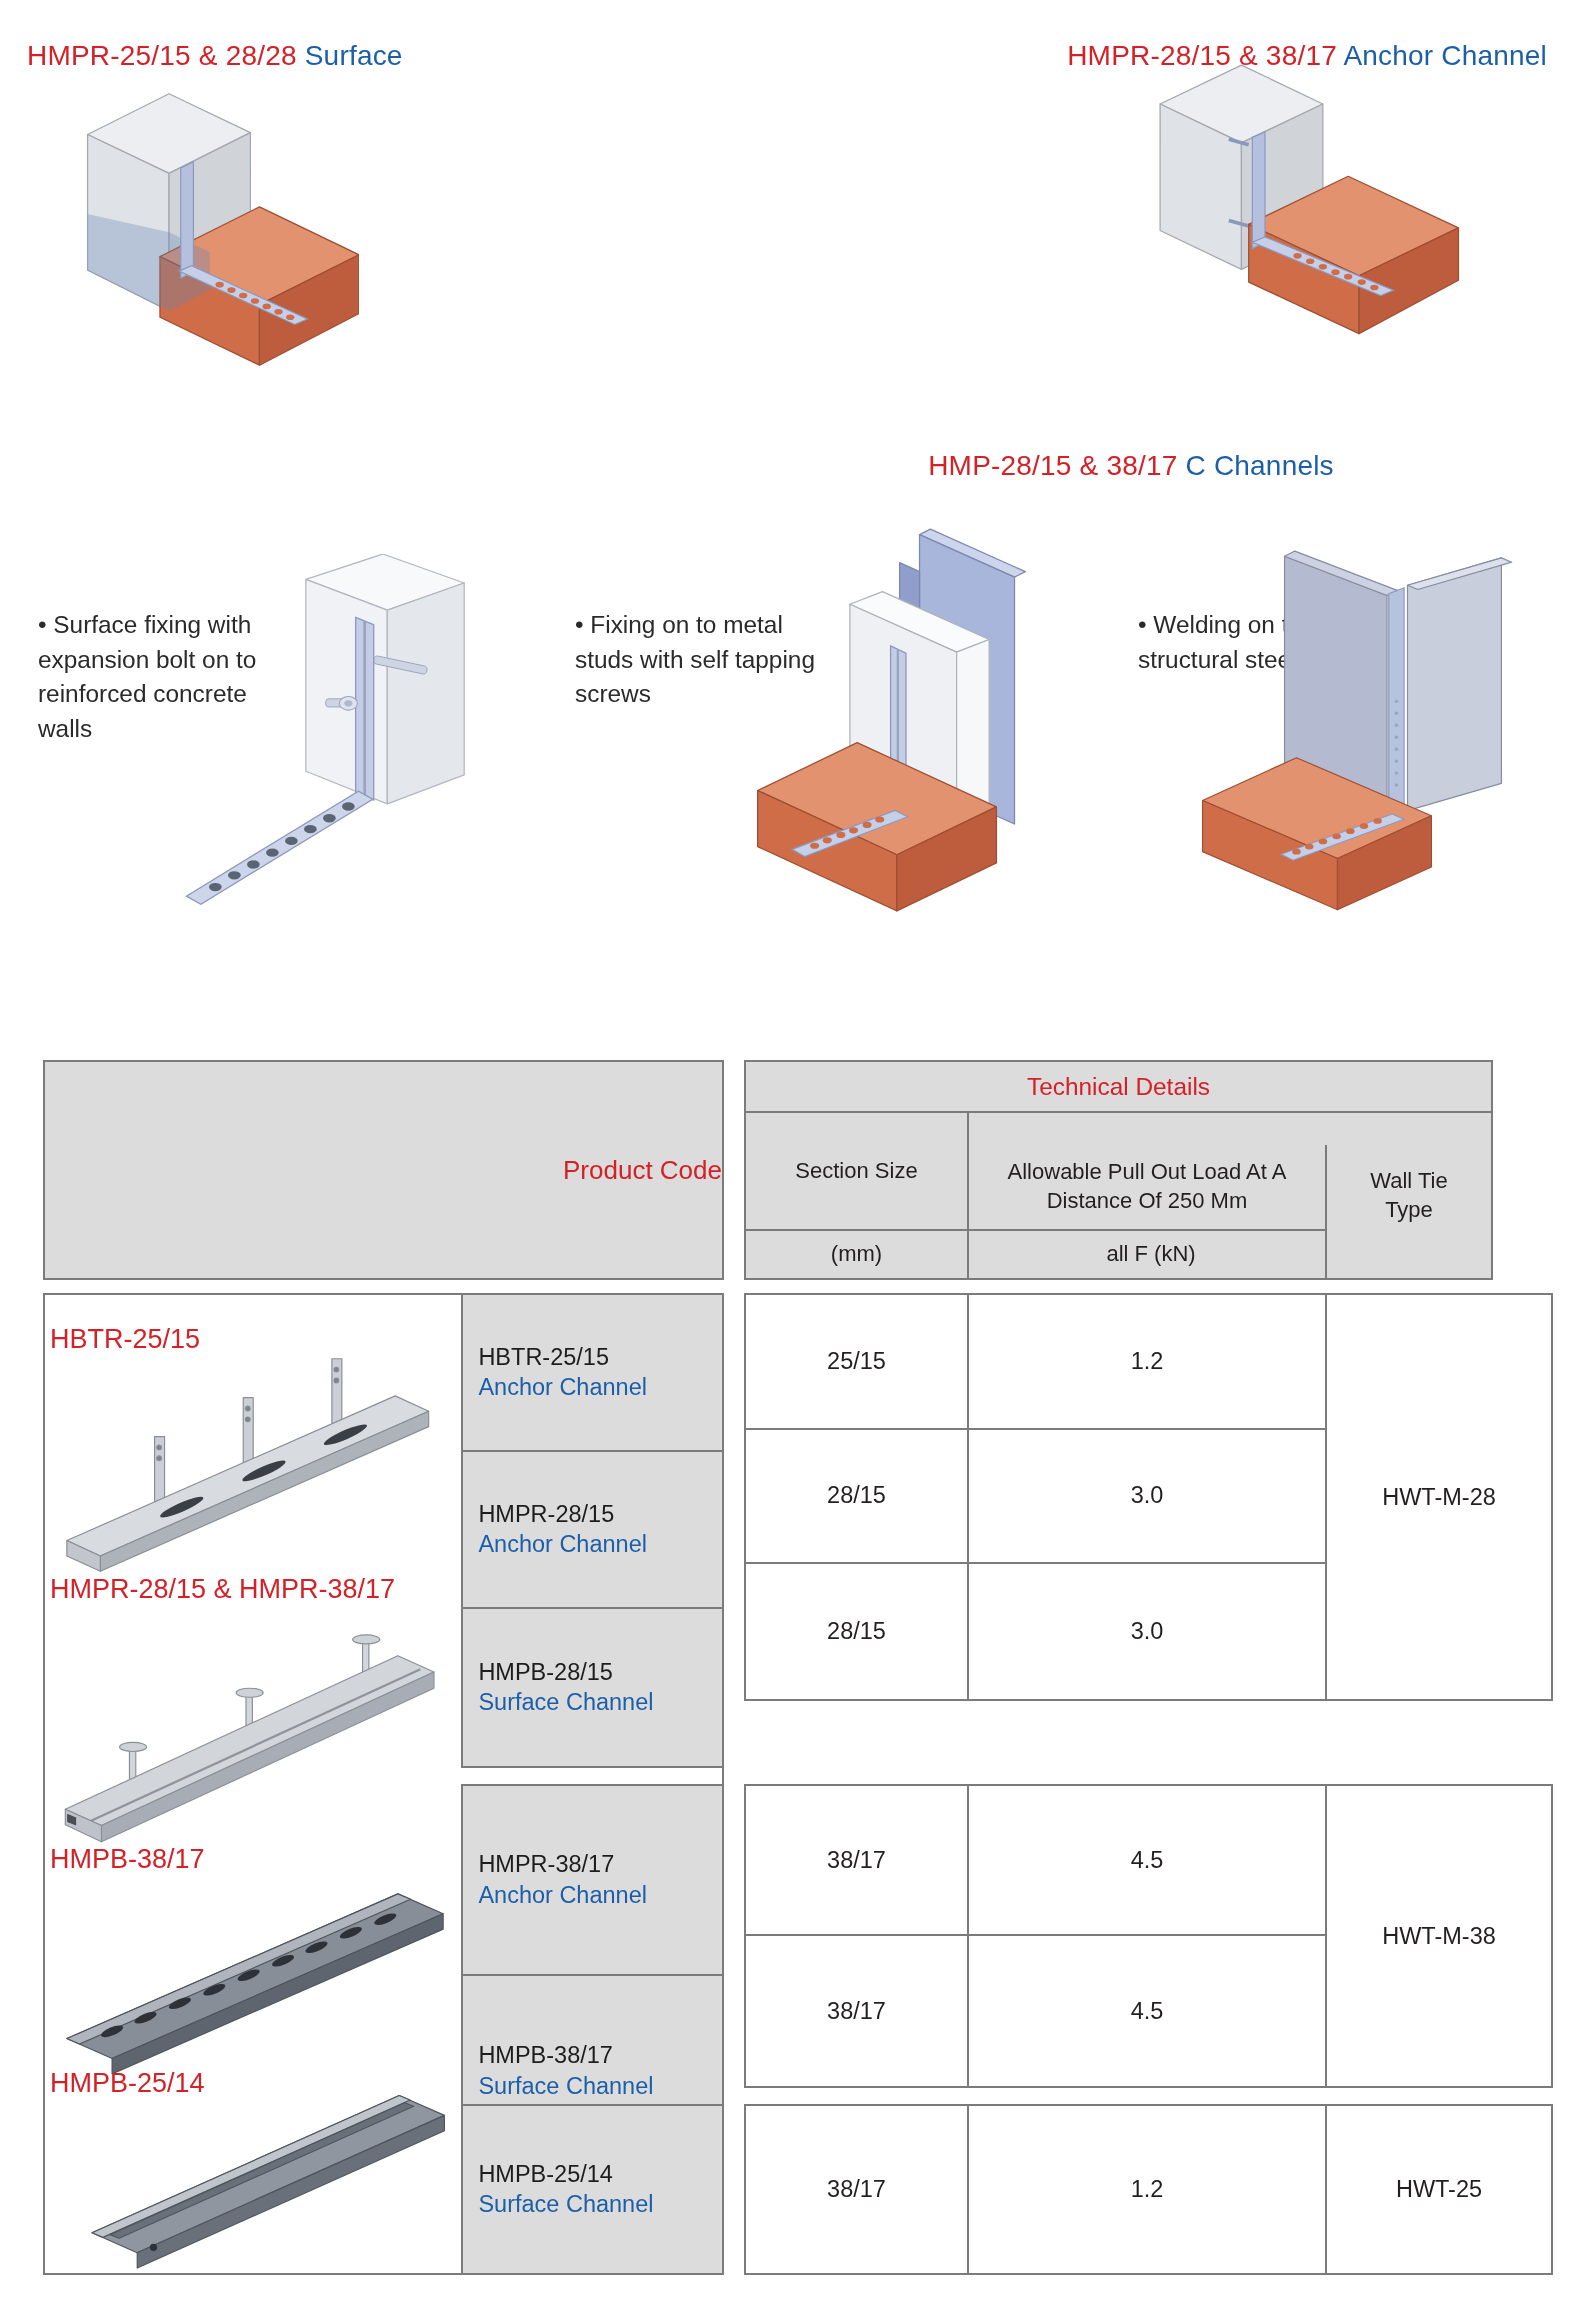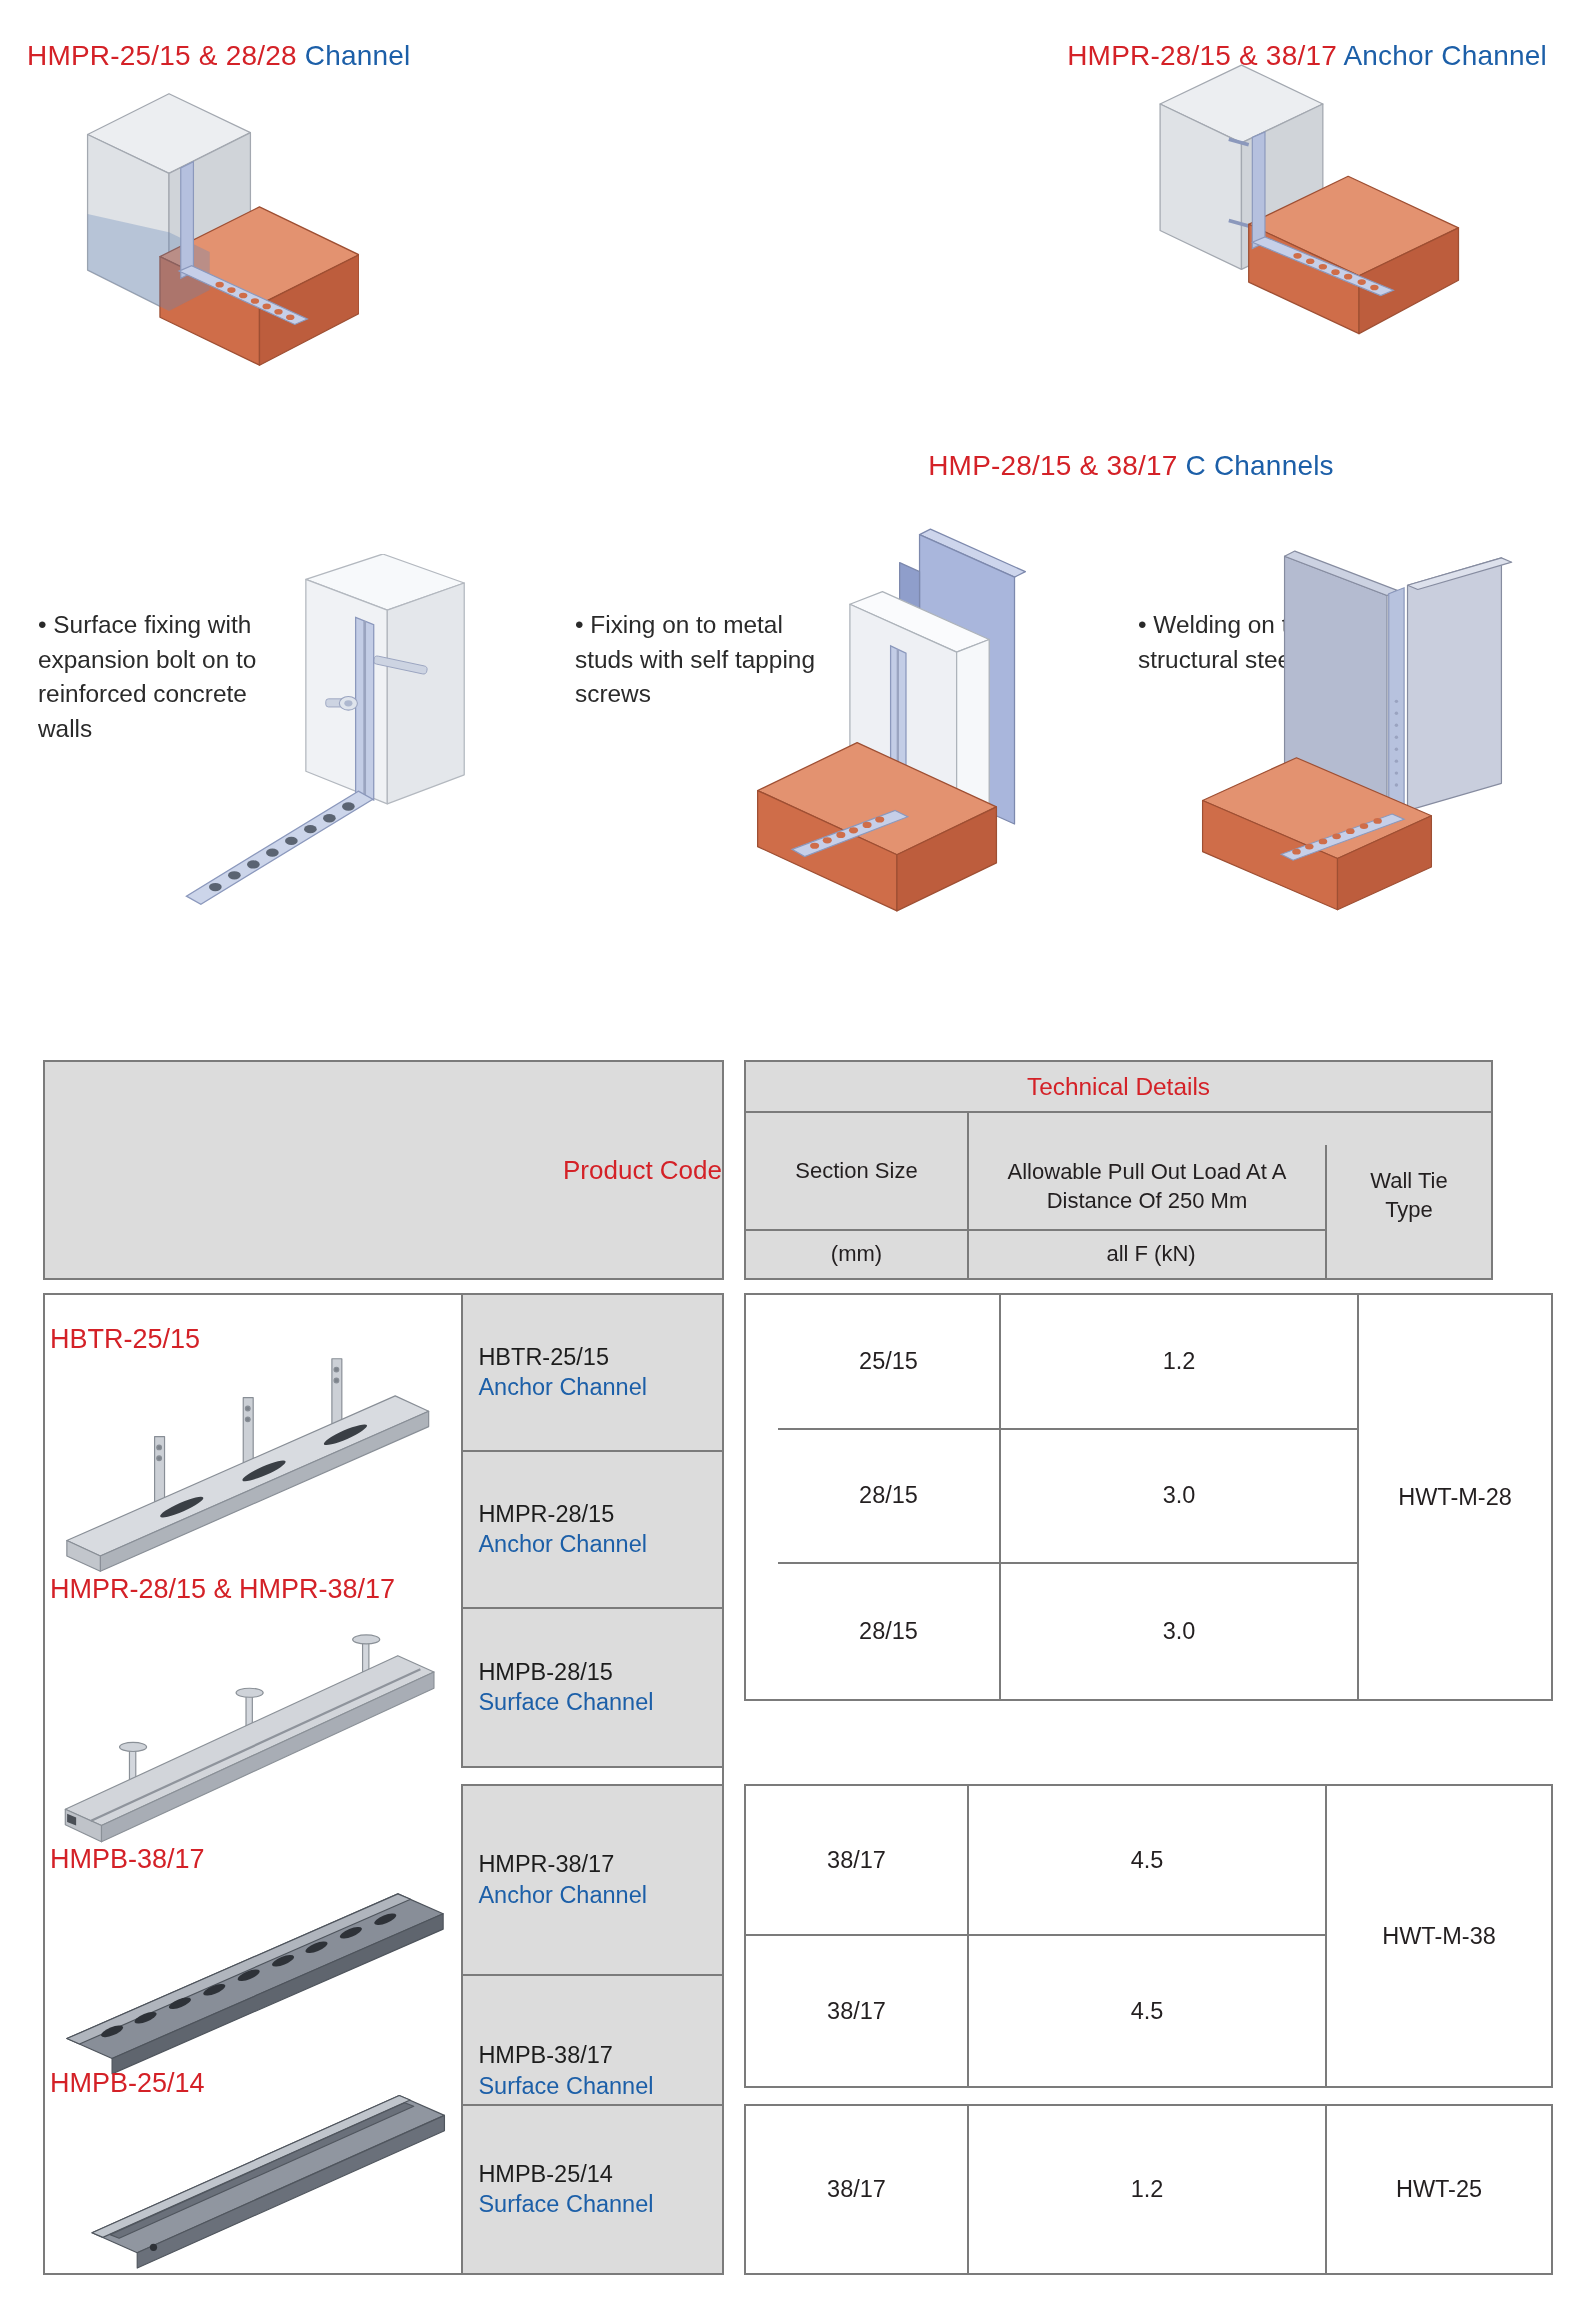--- a/index.html
+++ b/index.html
@@ -42,21 +42,21 @@
   svg{display:block;}
 </style>
 </head>
 <body>
 
 <div class="page">
 
   <div class="abs title" style="left:27px;top:40px;">
     <span class="red">HMPR-25/15 &amp; 28/28</span>
     <span> </span>
-    <span class="blue">Channel</span>
+    <span class="blue">Surface</span>
   </div>
 
   <div class="abs title" style="left:995px;top:40px;width:552px;text-align:right;">
     <span class="red">HMPR-28/15 &amp; 38/17</span>
     <span> </span>
     <span class="blue">Anchor Channel</span>
   </div>
 
   <div class="abs title" style="left:914px;top:450px;width:434px;text-align:center;">
     <span class="red">HMP-28/15 &amp; 38/17</span>
@@ -326,21 +326,21 @@
     </div>
   </div>
 
   <div class="box ngroup" style="left:461px;top:2104px;width:263px;height:171px;grid-template-rows:1fr;">
     <div class="ncell">
       <div class="code">HMPB-25/14</div>
       <div class="type">Surface Channel</div>
     </div>
   </div>
 
-  <div class="box rgroup" style="left:744px;top:1293px;width:809px;height:408px;grid-template-rows:repeat(3,1fr);padding-left:32px;">
+  <div class="box rgroup" style="left:744px;top:1293px;width:809px;height:408px;grid-template-rows:repeat(3,1fr);">
     <div class="dcell br bb c1 r1">25/15</div>
     <div class="dcell br bb c2 r1">1.2</div>
     <div class="dcell br bb c1 r2">28/15</div>
     <div class="dcell br bb c2 r2">3.0</div>
     <div class="dcell br c1 r3">28/15</div>
     <div class="dcell br c2 r3">3.0</div>
     <div class="dcell" style="grid-column:3;grid-row:1 / span 3;">HWT-M-28</div>
   </div>
 
   <div class="box rgroup" style="left:744px;top:1784px;width:809px;height:304px;grid-template-rows:repeat(2,1fr);">

